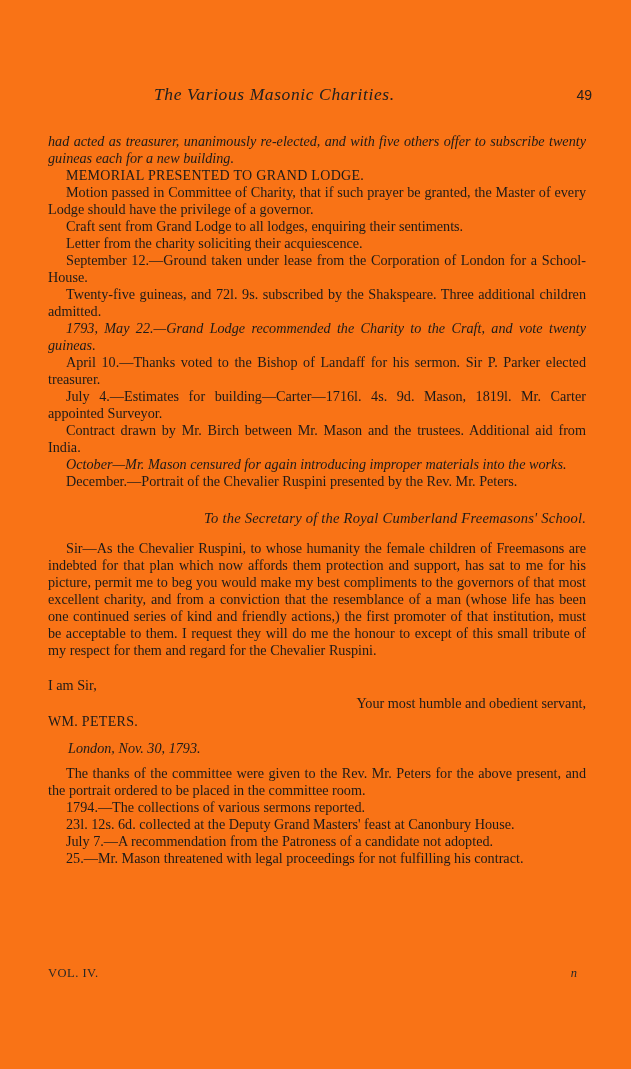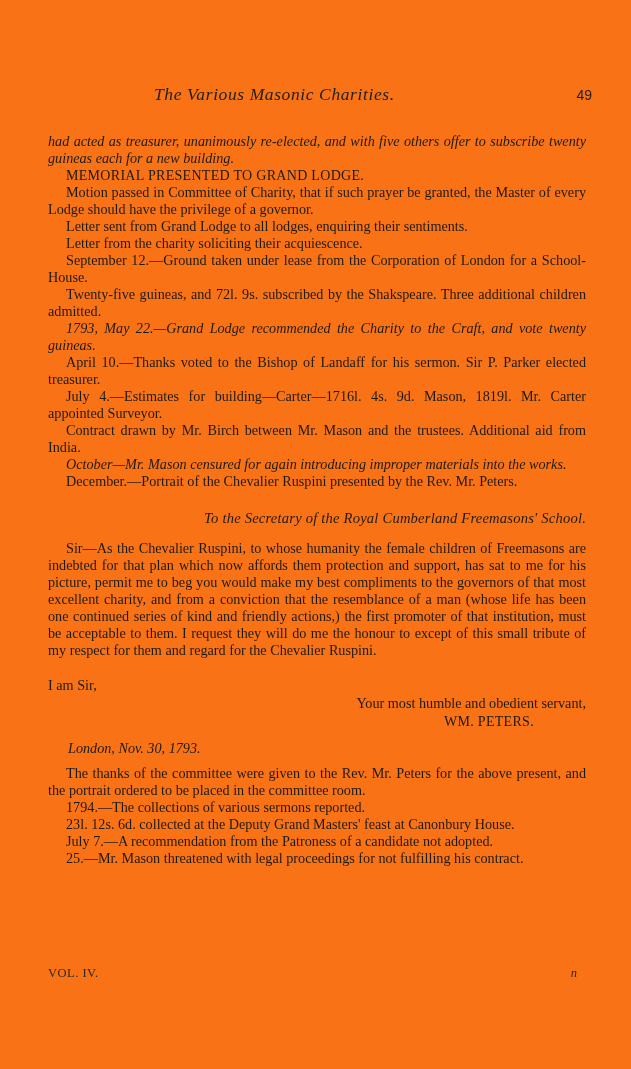--- a/index.html
+++ b/index.html
@@ -78,21 +78,21 @@
     text-indent: 0;
     margin-top: 18px;
   }
   .sig-line2 {
     text-align: right;
     text-indent: 0;
     margin-top: 1px;
     padding-left: 40px;
   }
   .sig-name {
-    text-align: right;
+    text-align: left;
     text-indent: 0;
     padding-right: 52px;
     margin-top: 1px;
   }
   .place-line {
     text-indent: 0;
     font-style: italic;
     margin-top: 10px;
     padding-left: 20px;
   }
@@ -131,21 +131,21 @@
     </div>
 
     <div class="body-text">
 
       <p class="noindent it">had acted as treasurer, unanimously re-elected, and with five others offer to subscribe twenty guineas each for a new building.</p>
 
       <p class="sc">MEMORIAL PRESENTED TO GRAND LODGE.</p>
 
       <p>Motion passed in Committee of Charity, that if such prayer be granted, the Master of every Lodge should have the privilege of a governor.</p>
 
-      <p>Letter sent from Grand Lodge to all lodges, enquiring their sentiments.</p>
+      <p>Craft sent from Grand Lodge to all lodges, enquiring their sentiments.</p>
 
       <p>Letter from the charity soliciting their acquiescence.</p>
 
       <p>September 12.—Ground taken under lease from the Corporation of London for a School-House.</p>
 
 
       <p>Twenty-five guineas, and 72l. 9s. subscribed by the Shakspeare. Three additional children admitted.</p>
 
       <p class="it">1793, May 22.—Grand Lodge recommended the Charity to the Craft, and vote twenty guineas.</p>
 

